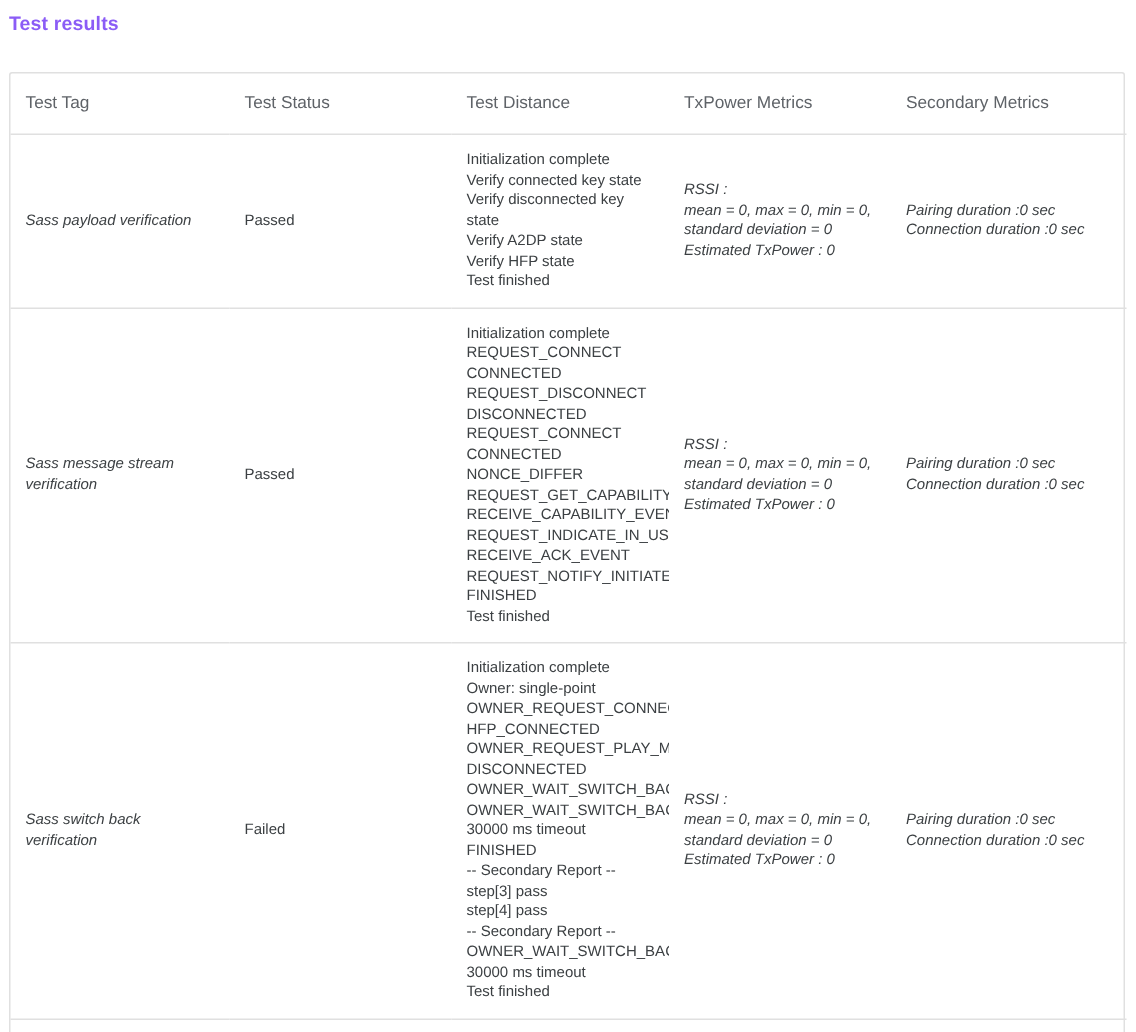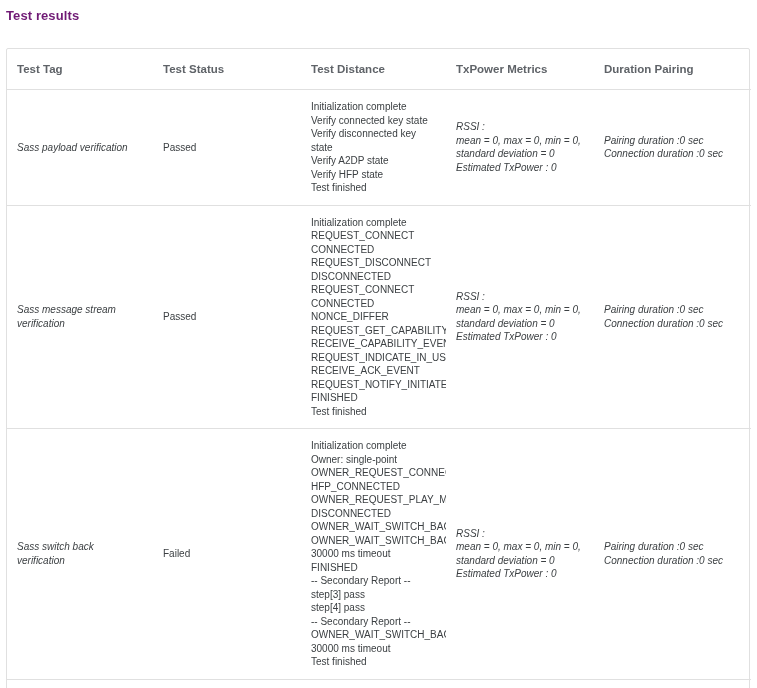--- a/index.html
+++ b/index.html
@@ -17,21 +17,21 @@
   .page {
     position: relative;
     width: 757px;
     height: 688px;
     box-sizing: border-box;
     padding: 0;
   }
   .page-title {
     font-size: 13px;
     font-weight: bold;
-    color: #701a75;
+    color: #8b5cf6;
     margin: 8px 0 0 6px;
     letter-spacing: 0.1px;
   }
   .table-card {
     position: absolute;
     left: 6px;
     top: 40px;
     width: 744px;
     border: 1px solid #e0e0e0;
     border-radius: 2px;
@@ -39,21 +39,21 @@
     box-sizing: border-box;
   }
   table.results {
     width: 100%;
     border-collapse: collapse;
     table-layout: fixed;
   }
   table.results th {
     text-align: left;
     font-size: 11.5px;
-    font-weight: bold;
+    font-weight: normal;
     color: #5f6368;
     padding: 14px 10px 14px 10px;
     border-bottom: 1px solid #e0e0e0;
     vertical-align: middle;
     white-space: nowrap;
   }
   table.results td {
     font-size: 10px;
     color: #3c4043;
     padding: 10px 10px 10px 10px;
@@ -125,21 +125,21 @@
         <col class="col-msg">
         <col class="col-dist">
         <col class="col-dur">
       </colgroup>
       <thead>
         <tr>
           <th>Test Tag</th>
           <th>Test Status</th>
           <th>Test Distance</th>
           <th>TxPower Metrics</th>
-          <th>Duration Pairing</th>
+          <th>Secondary Metrics</th>
         </tr>
       </thead>
       <tbody>
         <tr>
           <td class="cell-wrap">Sass payload verification</td>
           <td>Passed</td>
           <td class="msg-lines">Initialization complete
 Verify connected key state
 Verify disconnected key
 state

